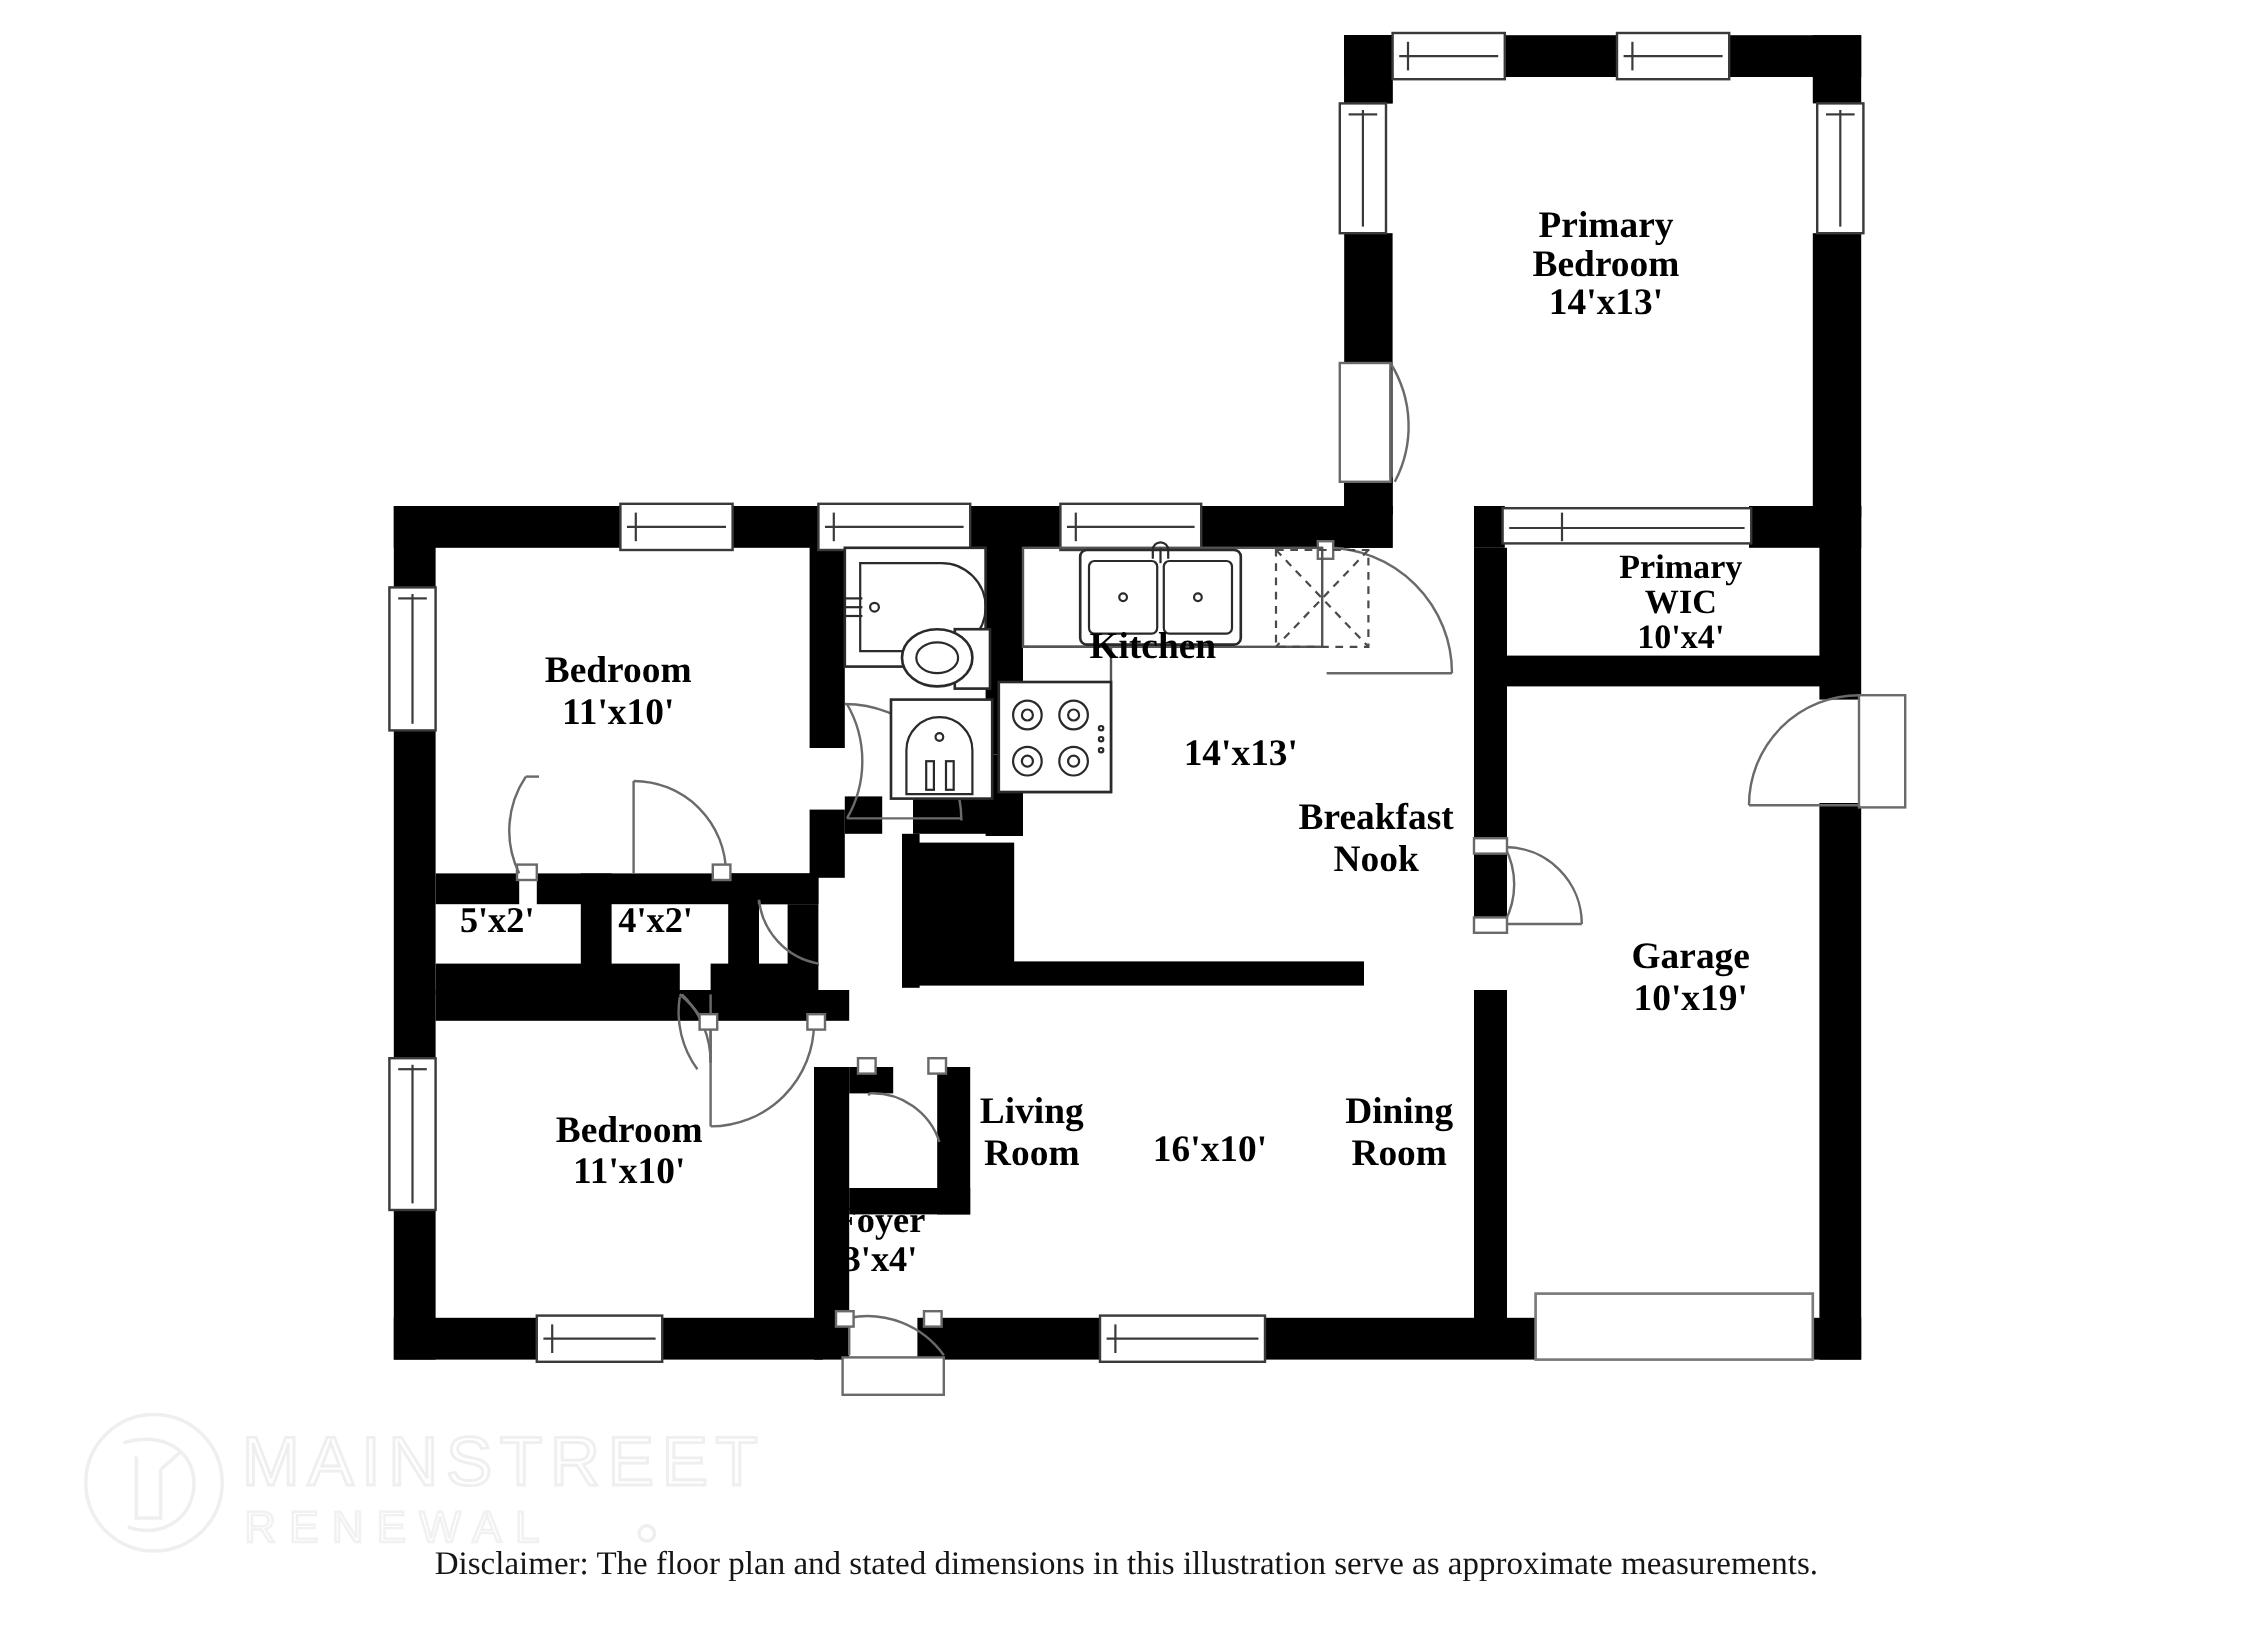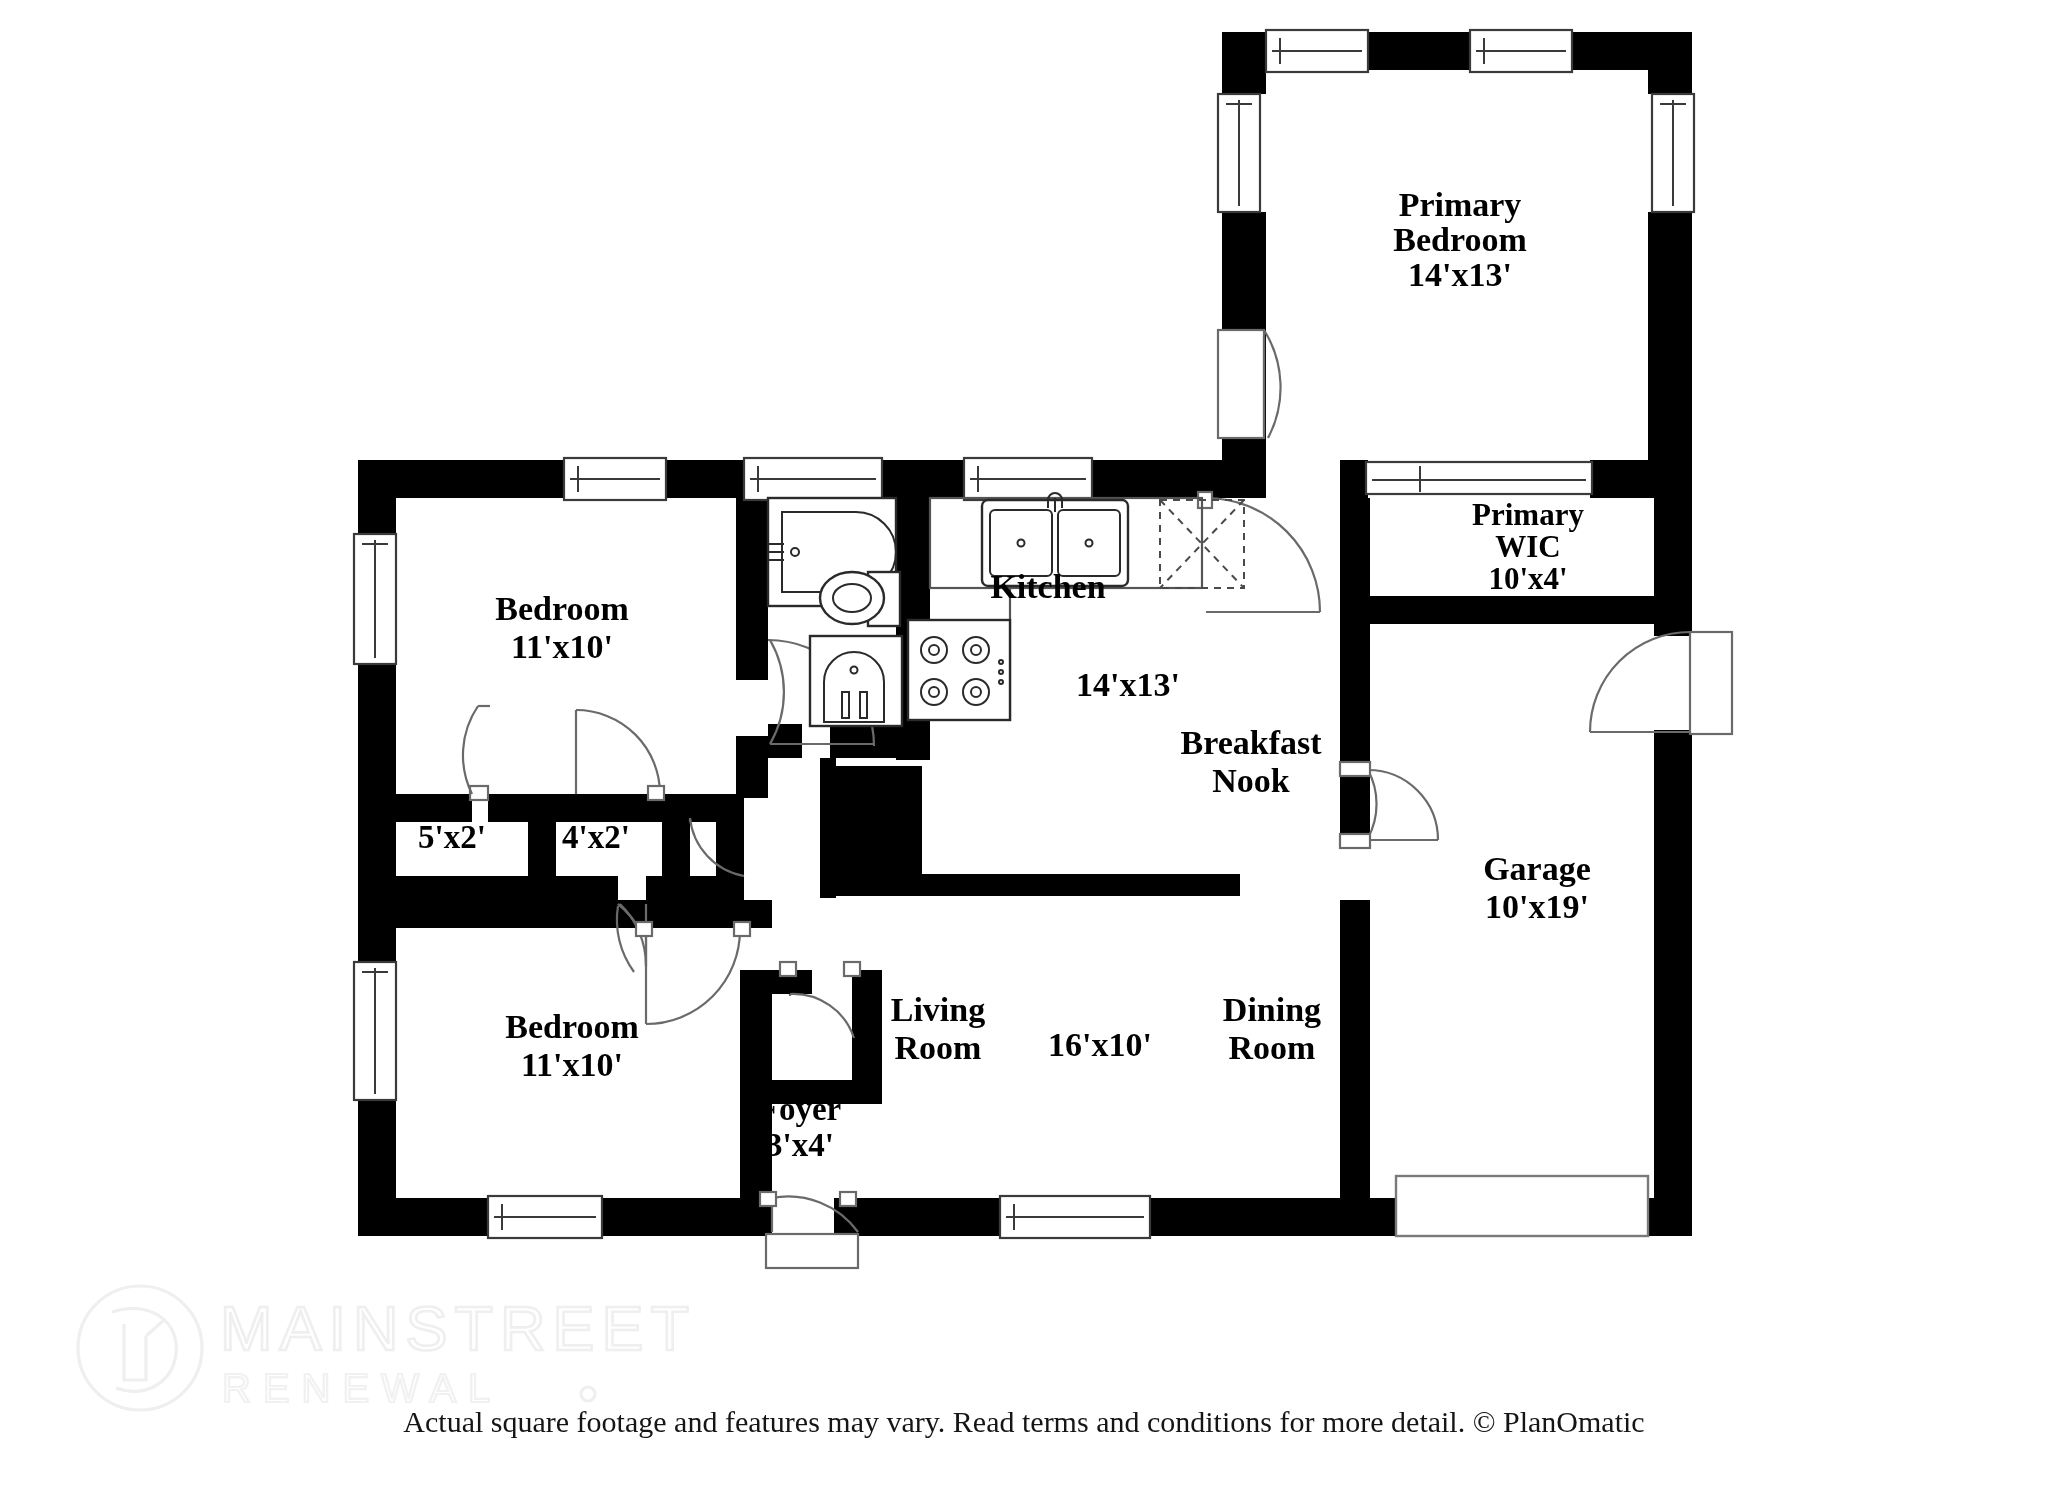--- a/index.html
+++ b/index.html
@@ -453,16 +453,17 @@
         <path class="wm-stroke" d="M 52 48 L 52 104 L 74 104 L 74 60"></path>
         <path class="wm-stroke" d="M 74 60 L 92 44"></path>
       </g>
       <text class="wm-text" x="148" y="74">MAINSTREET</text>
       <text class="wm-text2" x="150" y="126">RENEWAL</text>
       <circle class="wm-stroke" cx="516" cy="118" r="7"></circle>
     </svg>
   </div>
 
   <div id="disclaimer">
+    <span class="dl-line">Disclaimer: The floor plan and stated dimensions in this illustration serve as approximate measurements.</span>
     <span class="dl-line">Actual square footage and features may vary. Read terms and conditions for more detail. © PlanOmatic</span>
   </div>
 
 </div>
 
 </body></html>

